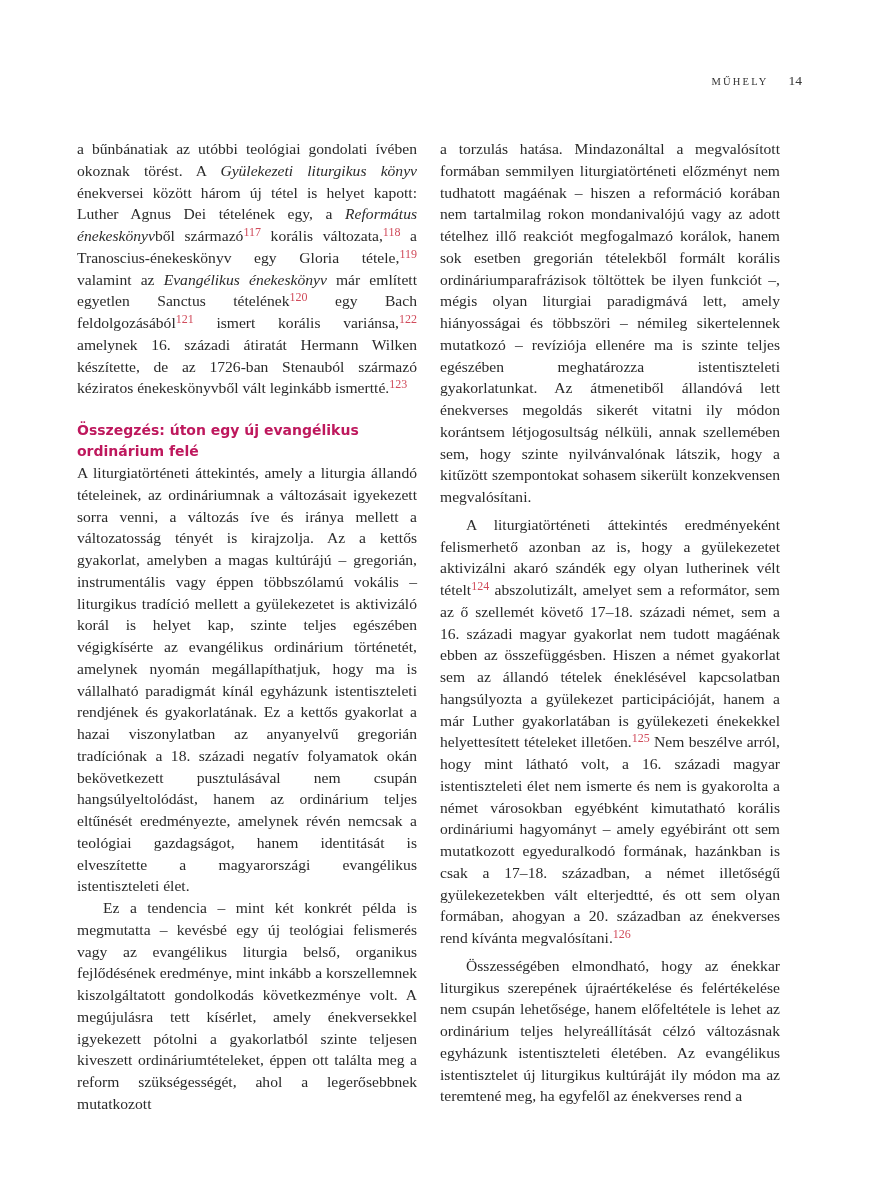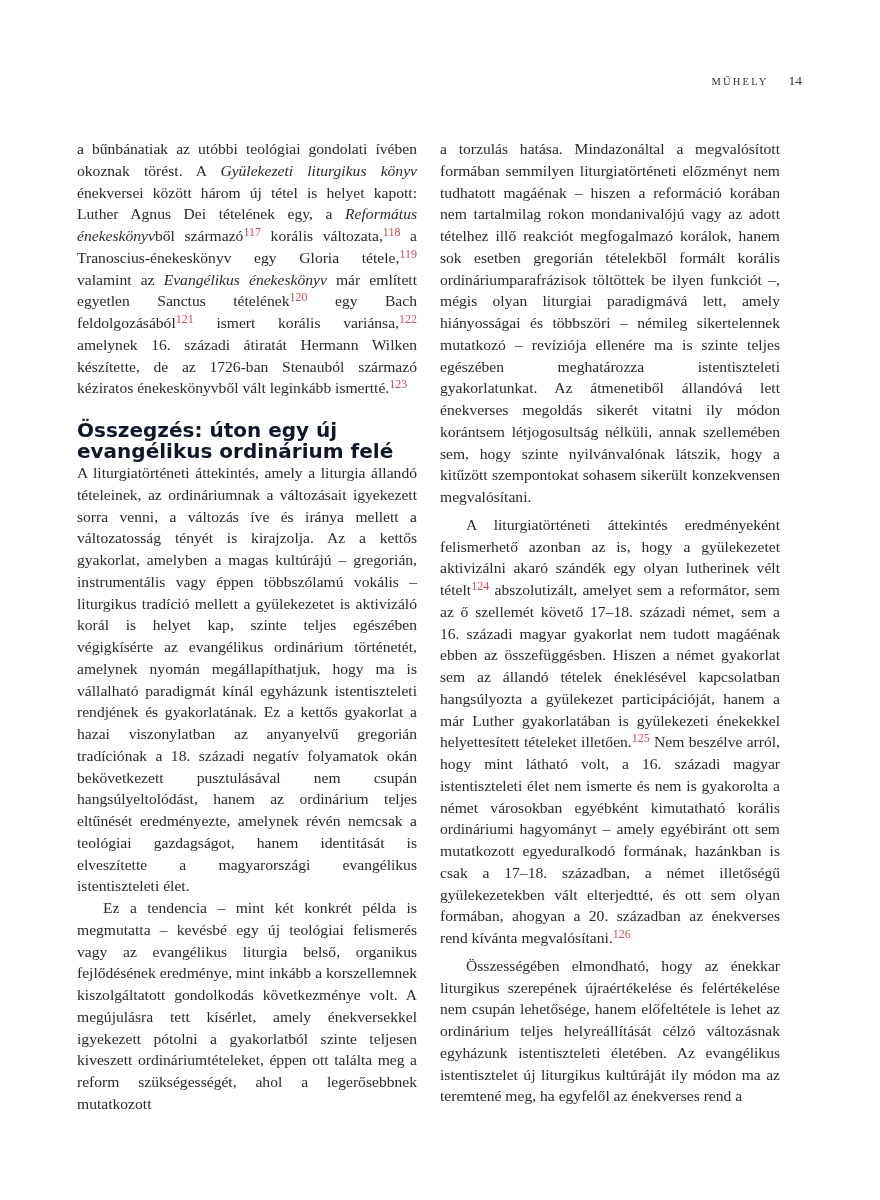--- a/index.html
+++ b/index.html
@@ -11,22 +11,22 @@
   .col { position: absolute; top: 138px; width: 340px;
     font-family: "Liberation Serif", serif; font-size: 15.6px; line-height: 21.75px;
     text-align: justify; hyphens: manual; }
   .col.left { left: 77px; }
   .col.right { left: 440px; width: 340px; }
   .col p { margin: 0; }
   .col p.indent { text-indent: 26px; }
   .col p.space-after { margin-bottom: 21px; }
   .col p.gap-before { margin-top: 6px; }
   .fn { color: #d04a5a; font-size: 12px; vertical-align: 5px; line-height: 0; }
-  .heading { font-family: "DejaVu Sans", sans-serif; font-weight: bold; font-size: 20px; line-height: 20.5px;
-    margin: 0 0 1px 0; text-align: left; color: #0f172a; }
+  .heading { font-family: "DejaVu Sans", sans-serif; font-weight: bold; font-size: 14px; line-height: 20.5px;
+    margin: 0 0 1px 0; text-align: left; color: #be185d; }
   em { }
 </style>
 </head>
 <body>
 
 <div class="header">
   <span class="running-title">MŰHELY</span>
   <span class="page-number">14</span>
 </div>
 

